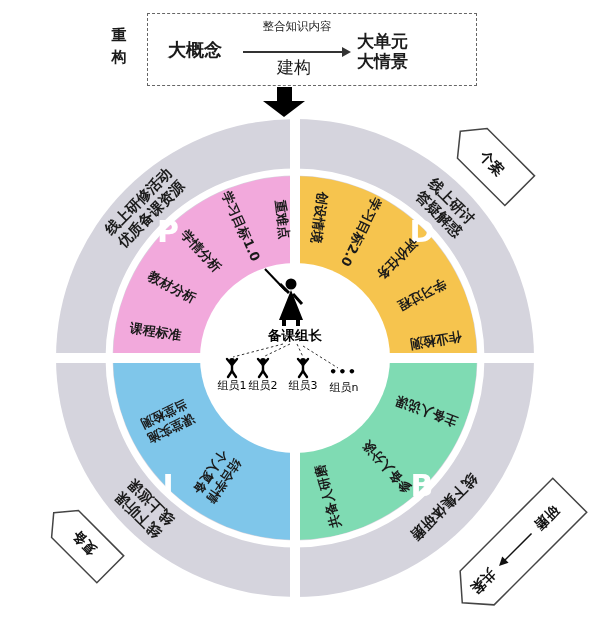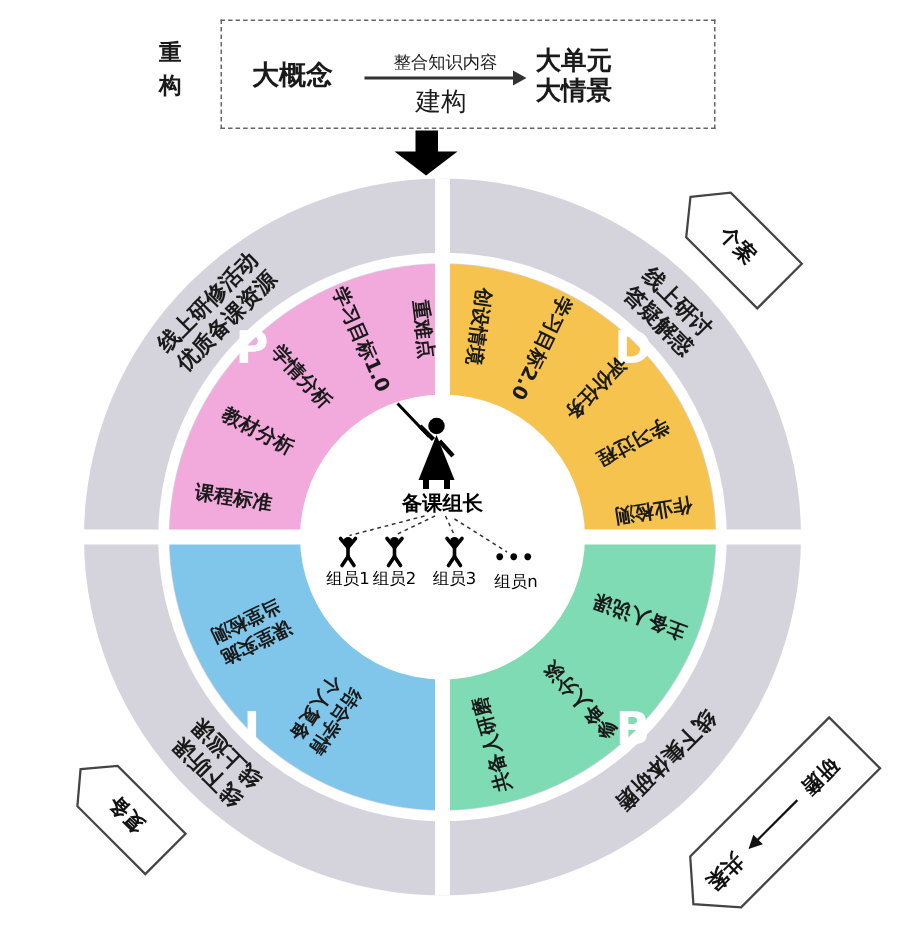--- a/index.html
+++ b/index.html
@@ -2,24 +2,24 @@
 <html><head>
 <meta charset="utf-8">
 <style>
   html,body{margin:0;padding:0;}
   body{
     width:600px;height:630px;position:relative;background:#fff;
     font-family:"DejaVu Sans","Liberation Sans",sans-serif;color:#1a1a1a;
     overflow:hidden;
   }
   .abs{position:absolute;}
-  .hdr-side{left:106px;top:24px;width:26px;font-size:15px;font-weight:600;line-height:22px;text-align:left;}
+  .hdr-side{left:106px;top:24px;width:26px;font-size:15px;font-weight:600;line-height:22px;text-align:center;}
   .hdr-box{left:147px;top:13px;width:330px;height:73px;border:1.6px dashed #666;box-sizing:border-box;}
   .hdr-source{left:168px;top:38px;font-size:18px;font-weight:bold;}
-  .hdr-arrow-top{left:238px;top:34px;width:118px;text-align:center;font-size:11.5px;}
+  .hdr-arrow-top{left:238px;top:19px;width:118px;text-align:center;font-size:11.5px;}
   .hdr-arrow-line{left:243px;top:51px;width:100px;height:2px;background:#333;}
   .hdr-arrow-head{left:342px;top:47px;width:0;height:0;border-top:5px solid transparent;border-bottom:5px solid transparent;border-left:9px solid #333;}
   .hdr-arrow-bottom{left:244px;top:56px;width:100px;text-align:center;font-size:17px;}
   .hdr-target{left:357px;top:31px;font-size:17px;font-weight:bold;line-height:20px;}
   .big-arrow-stem{left:277px;top:87px;width:15px;height:15px;background:#000;}
   .big-arrow-head{left:263px;top:101px;width:0;height:0;border-left:21px solid transparent;border-right:21px solid transparent;border-top:16px solid #000;}
   svg text{font-family:"DejaVu Sans","Liberation Sans",sans-serif;}
   .ring-letter{font-size:30px;font-weight:bold;fill:#fff;}
   .ring-label{font-size:14.5px;font-weight:bold;fill:#1a1a1a;}
   .item-label{font-size:13px;font-weight:bold;fill:#1a1a1a;}

